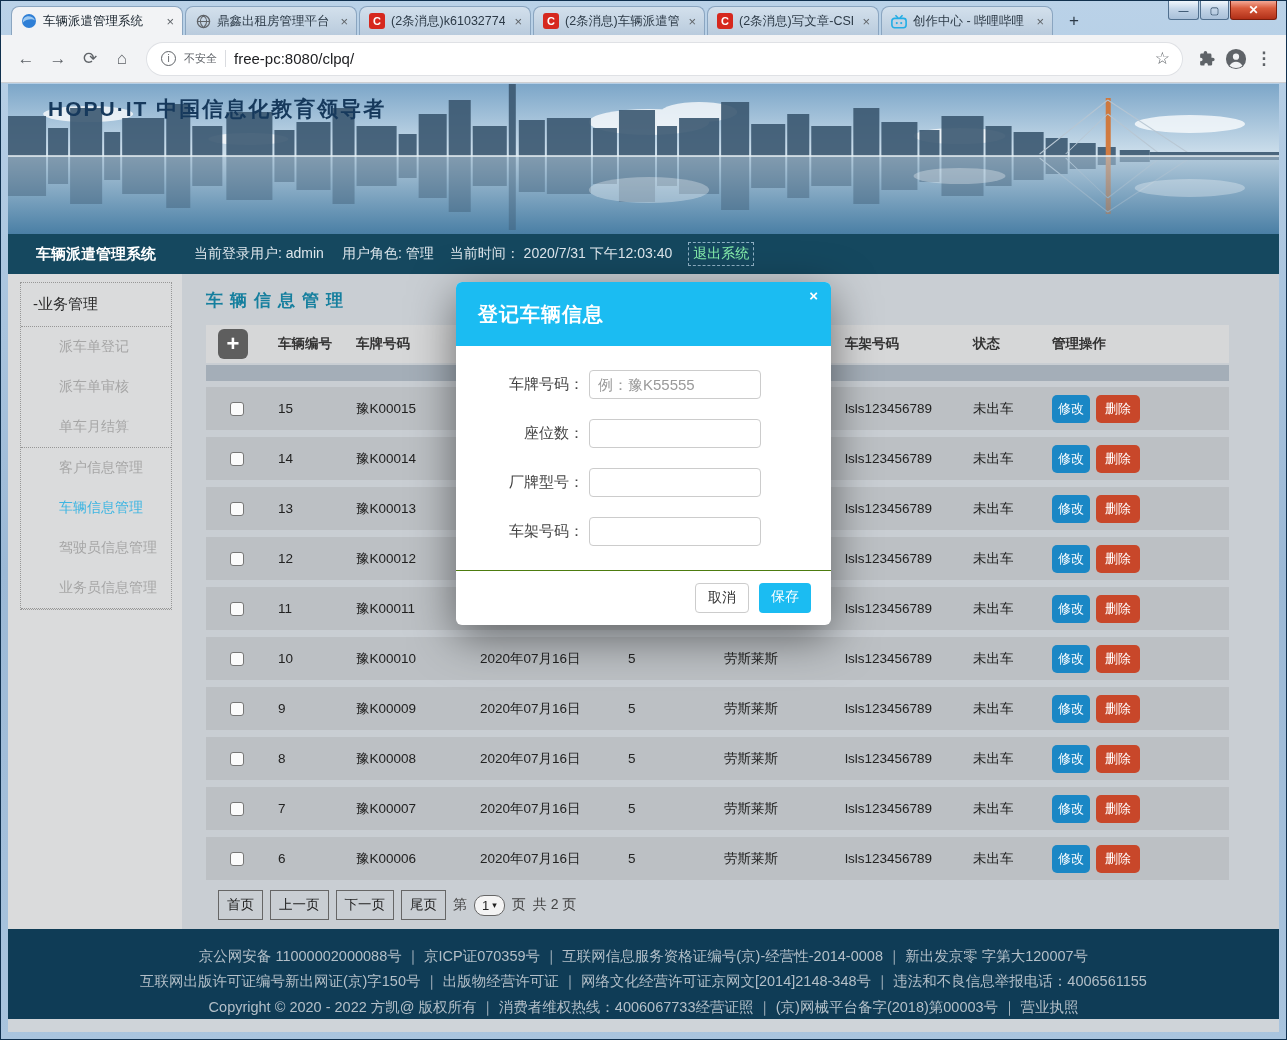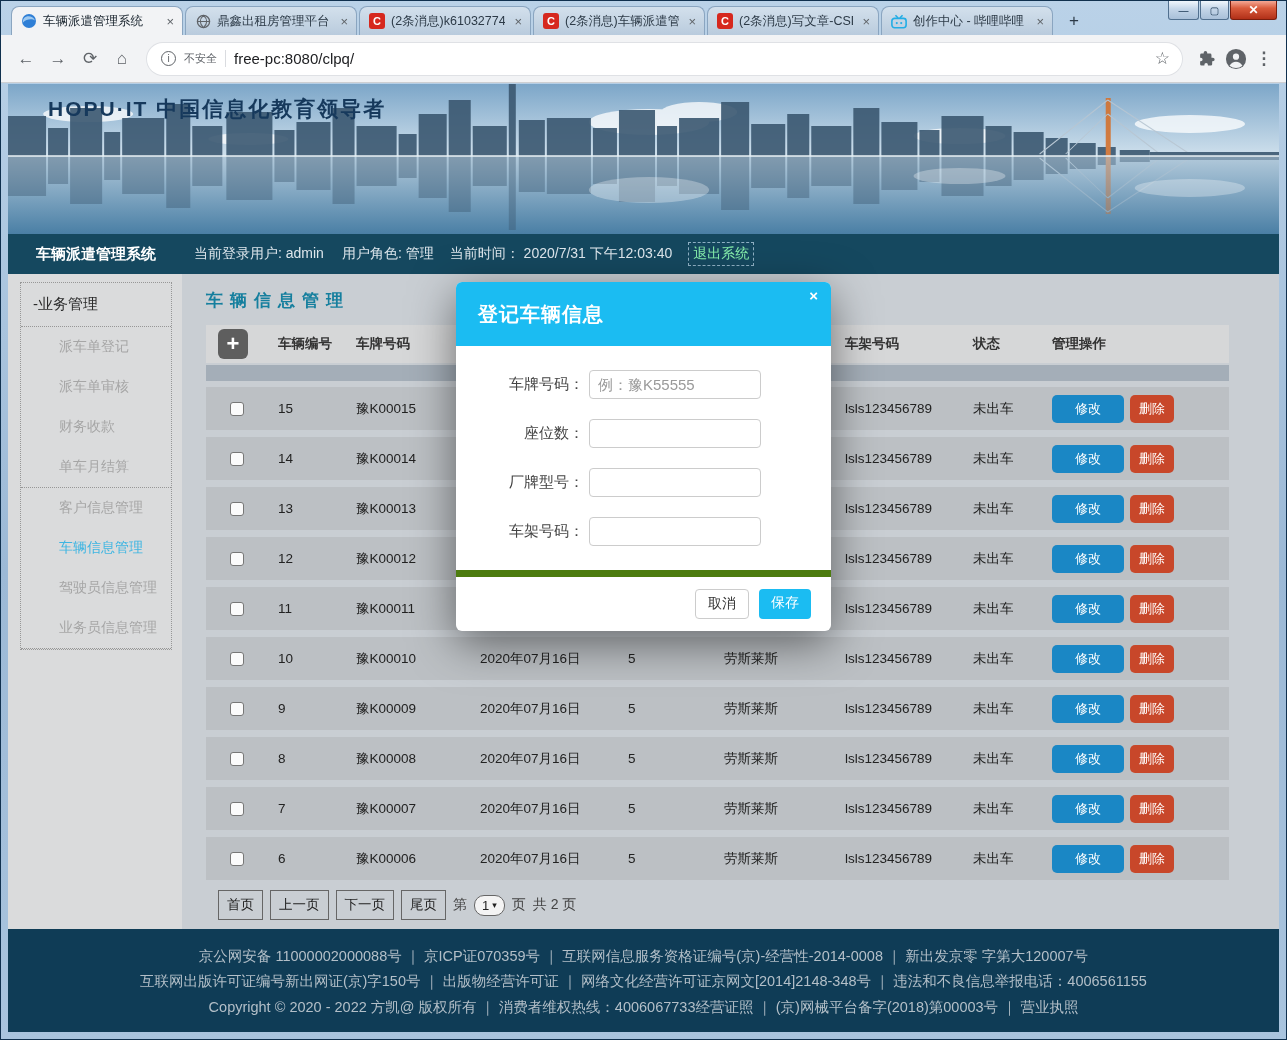--- a/index.html
+++ b/index.html
@@ -87,47 +87,47 @@
   .grid-row > div:nth-child(5){ padding-left:2px;}
   .grid-row > div:nth-child(6){ padding-left:18px;}
   .grid-row > div:nth-child(7){ padding-left:9px;}
   .grid-row > div:nth-child(8){ padding-left:7px;}
   .grid-row > div:nth-child(9){ padding-left:6px; display:flex; gap:6px;}
   .plus-btn{ width:30px; height:30px; margin-left:12px; background:#5e5e5e; border-radius:6px;
     color:#fff; font-size:22px; font-weight:bold; display:flex; align-items:center;
     justify-content:center; line-height:1;}
   .cb{ width:14px; height:14px; margin-left:24px; background:#fbfbfb; border:1px solid #777;
     border-radius:3px; display:block;}
-  .btn-edit{ background:#1a87c5; color:#fff; font-size:13px; padding:5px 23px; border-radius:5px;text-align:center;}
+  .btn-edit{ background:#1a87c5; color:#fff; font-size:13px; padding:5px 6px; border-radius:5px;text-align:center;}
   .btn-del{ background:#c8472a; color:#fff; font-size:13px; padding:5px 9px; border-radius:5px;}
 
   .pagination{ display:flex; align-items:center; gap:7px; margin:10px 0 0 36px;
     font-size:14px; color:#444;}
   .pg-btn{ border:1px solid #666; padding:5px 8px; font-size:13.5px; color:#222;}
   .pg-select{ border:1px solid #666; border-radius:10px; background:#f4f4f4; padding:2px 7px;
     font-size:13px; color:#222; display:flex; align-items:center; gap:3px;}
   .pg-select .chev{ font-size:9px;}
 
-  .footer{ height:103px; background:#0f3c56; color:#b3bfc8; font-size:14.5px;
+  .footer{ height:90px; background:#0f3c56; color:#b3bfc8; font-size:14.5px;
     text-align:center; padding-top:15px; line-height:1.75;}
 
   
   .modal{ position:absolute; left:448px; top:198px; width:375px; background:#fff;
     border-radius:6px; box-shadow:0 12px 45px rgba(0,0,0,.5); z-index:10;}
   .modal-head{ background:#1bbcf2; height:64px; border-radius:6px 6px 0 0; display:flex;
     align-items:center; padding-left:22px; position:relative;}
   .modal-title{ color:#fff; font-size:20px; font-weight:bold; letter-spacing:1px;}
   .modal-close{ position:absolute; top:5px; right:13px; color:#fff; font-size:15px; font-weight:bold;}
   .modal-body{ padding:24px 28px 4px 16px;}
   .field{ display:flex; align-items:center; margin-bottom:20px;}
   .field label{ width:112px; text-align:right; font-size:15px; color:#444; margin-right:5px; flex:none;}
   .field input{ width:172px; height:29px; border:1px solid #ccc; border-radius:4px;
     padding:0 8px; font-size:15px; color:#333; outline:none; font-family:inherit;}
   .field input::placeholder{ color:#9a9a9a;}
-  .modal-foot{ border-top:7px solid #4d7c0f; padding:12px 20px; display:flex;
+  .modal-foot{ border-top:1px solid #4d7c0f; padding:12px 20px; display:flex;
     justify-content:flex-end; gap:10px;}
   .btn-cancel{ border:1px solid #ccc; background:#fff; border-radius:4px; padding:5px 12px;
     font-size:14px; color:#333;}
   .btn-save{ background:#1bbcf2; border-radius:4px; padding:5px 12px; font-size:14px; color:#fff;}
 </style>
 </head>
 <body>
 
 <div class="window">
 
@@ -301,21 +301,20 @@
       <span class="nav-time">当前时间： 2020/7/31 下午12:03:40</span>
       <a class="nav-logout">退出系统</a>
     </div>
 
     <div class="content">
       <div class="sidebar">
         <div class="menu">
             <div class="sec-header">-业务管理</div>
             <div class="menu-item">派车单登记</div>
             <div class="menu-item">派车单审核</div>
-            <div class="menu-item">财务收款</div>
             <div class="menu-item last">单车月结算</div>
             <div class="menu-item">客户信息管理</div>
             <div class="menu-item active">车辆信息管理</div>
             <div class="menu-item">驾驶员信息管理</div>
             <div class="menu-item last">业务员信息管理</div>
           </div>
       </div>
 
       <div class="main">
         <div class="page-title">车辆信息管理</div>

